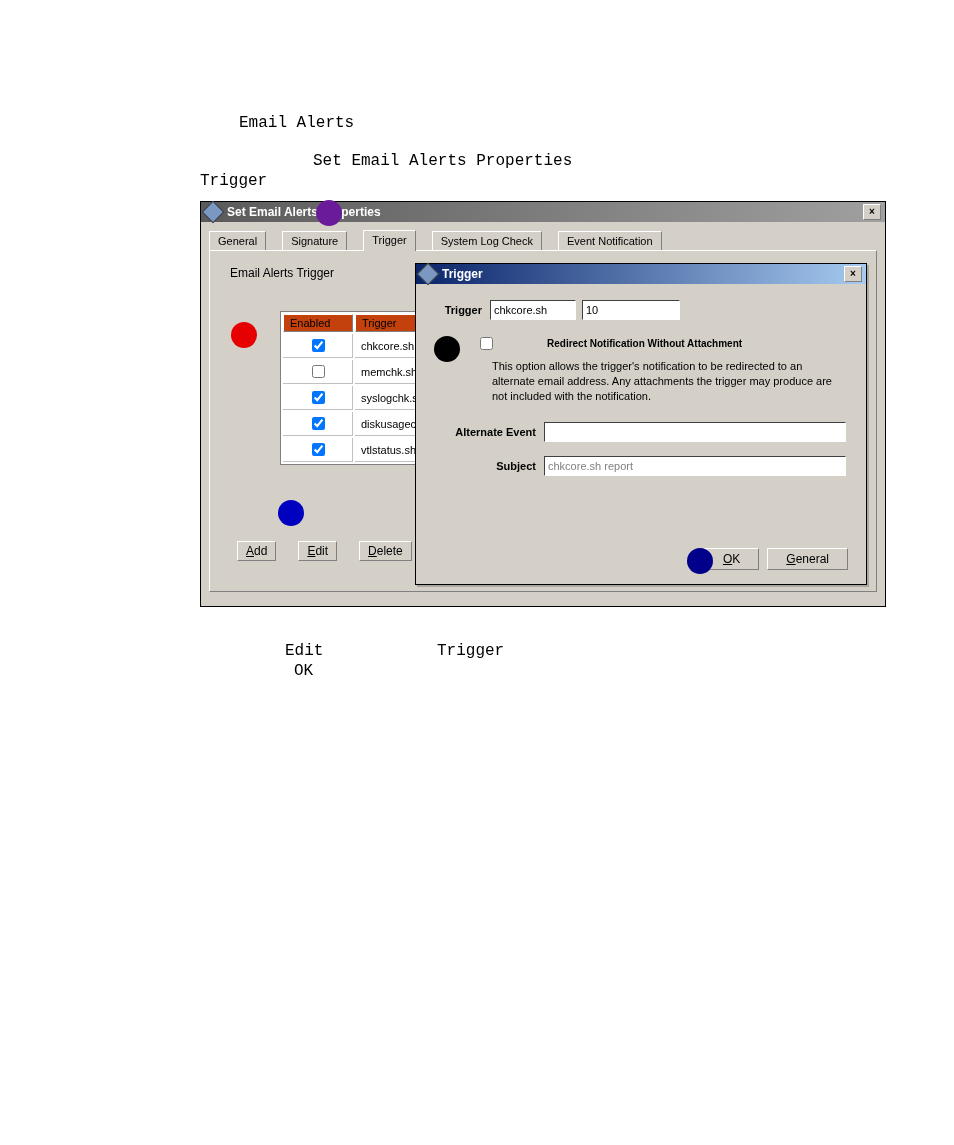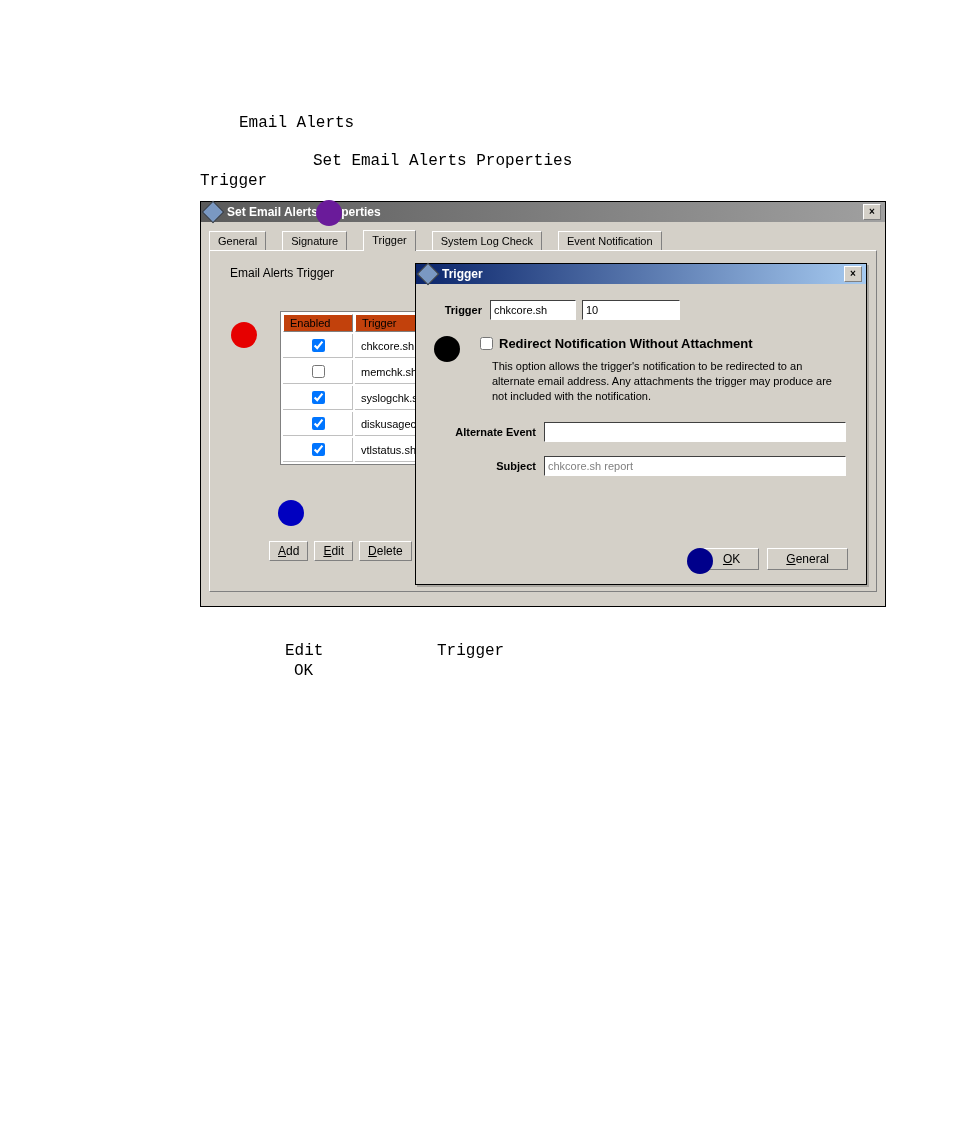--- a/index.html
+++ b/index.html
@@ -132,24 +132,24 @@
     background: #d4d0c8;
     border: 1px solid #808080;
     border-top-color: #fff;
     border-left-color: #fff;
     font-size: 12px;
     padding: 2px 8px;
   }
   .btn:first-letter { text-decoration: underline; }
   .btn-row {
     position: absolute;
-    left: 59px;
+    left: 27px;
     top: 290px;
     display: flex;
-    gap: 6px;
+    gap: 22px;
   }
   
   .win-inner {
     position: absolute;
     left: 415px;
     top: 263px;
     width: 450px;
     height: 320px;
     background: #d4d0c8;
     border: 1px solid #000;
@@ -184,21 +184,21 @@
   }
   input[type=text].sunken.ro {
     color: #808080;
   }
   .chk-row {
     display: flex;
     align-items: center;
     margin: 6px 0 6px 40px;
   }
   .chk-row input { margin-right: 6px; }
-  .chk-row b { font-size: 13px; }
+  .chk-row b { font-size: 10px; margin-left: 48px; }
   .desc {
     margin: 4px 0 18px 56px;
     font-size: 11px;
     line-height: 1.35;
   }
   .inner-btns {
     position: absolute;
     right: 18px;
     bottom: 14px;
     display: flex;

